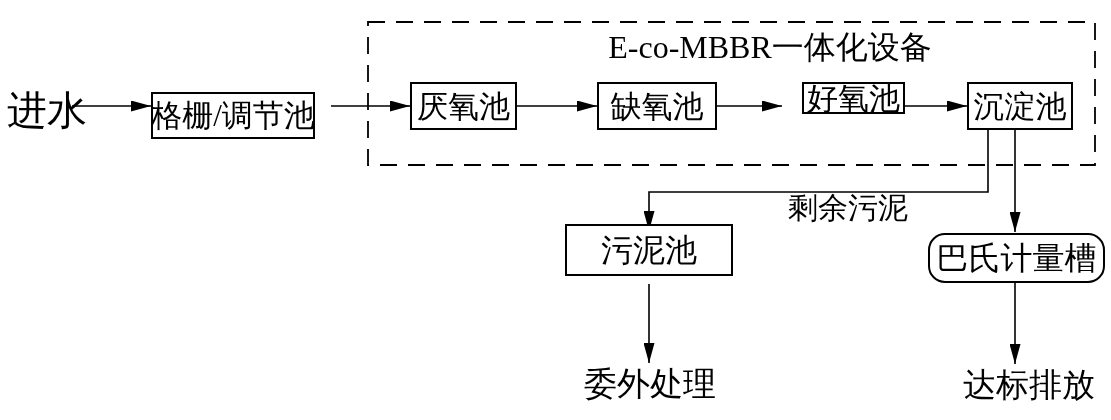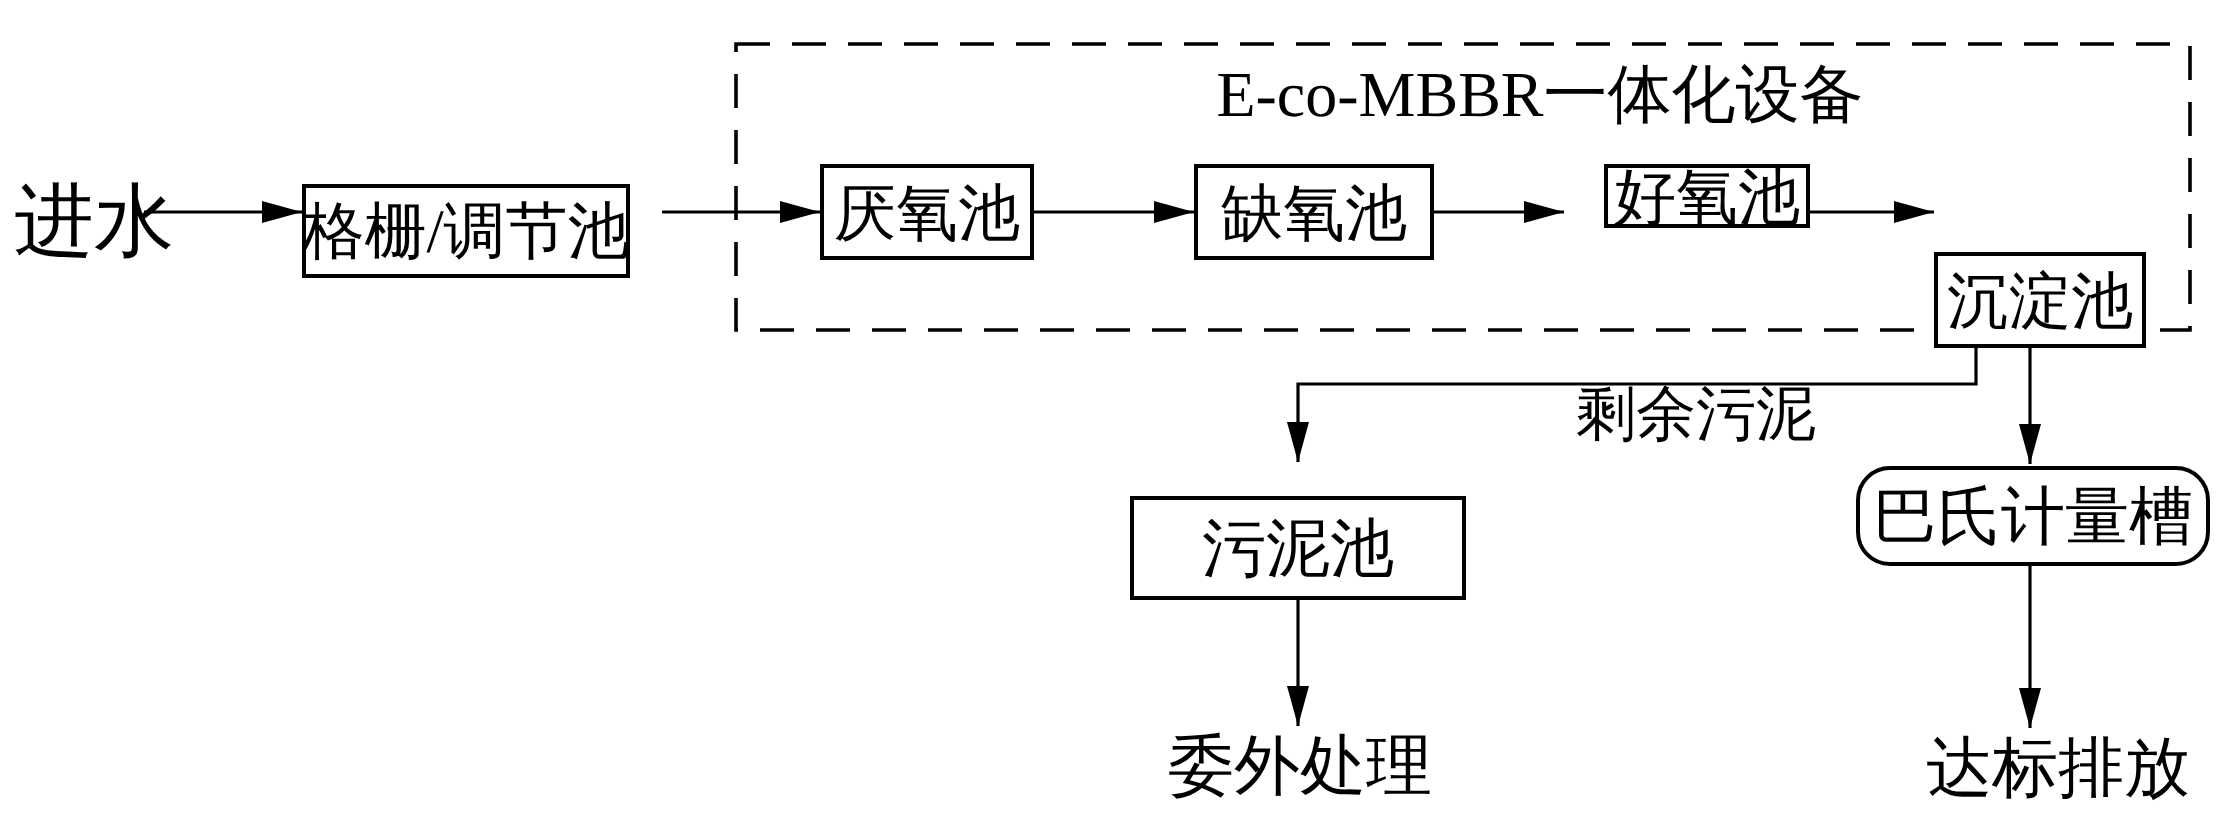--- a/index.html
+++ b/index.html
@@ -121,25 +121,25 @@
   </div>
 
   <div class="node" style="left:597px; top:82px; width:120px; height:48px;">
     <span>缺氧池</span>
   </div>
 
   <div class="node" style="left:782px; top:82px; width:103px; height:32px;margin-left:20px;">
     <span>好氧池</span>
   </div>
 
-  <div class="node" style="left:967px; top:82px; width:106px; height:48px;margin-top:44px;">
+  <div class="node" style="left:967px; top:82px; width:106px; height:48px;">
     <span>沉淀池</span>
   </div>
 
-  <div class="node node-lower" style="left:565px; top:248px; width:168px; height:52px;">
+  <div class="node node-lower" style="left:565px; top:224px; width:168px; height:52px;">
     <span>污泥池</span>
   </div>
 
   <div class="node node-lower" style="left:928px; top:233px; width:177px; height:50px;border-radius:17px;">
     <span>巴氏计量槽</span>
   </div>
 
 </div>
 
 </body></html>

